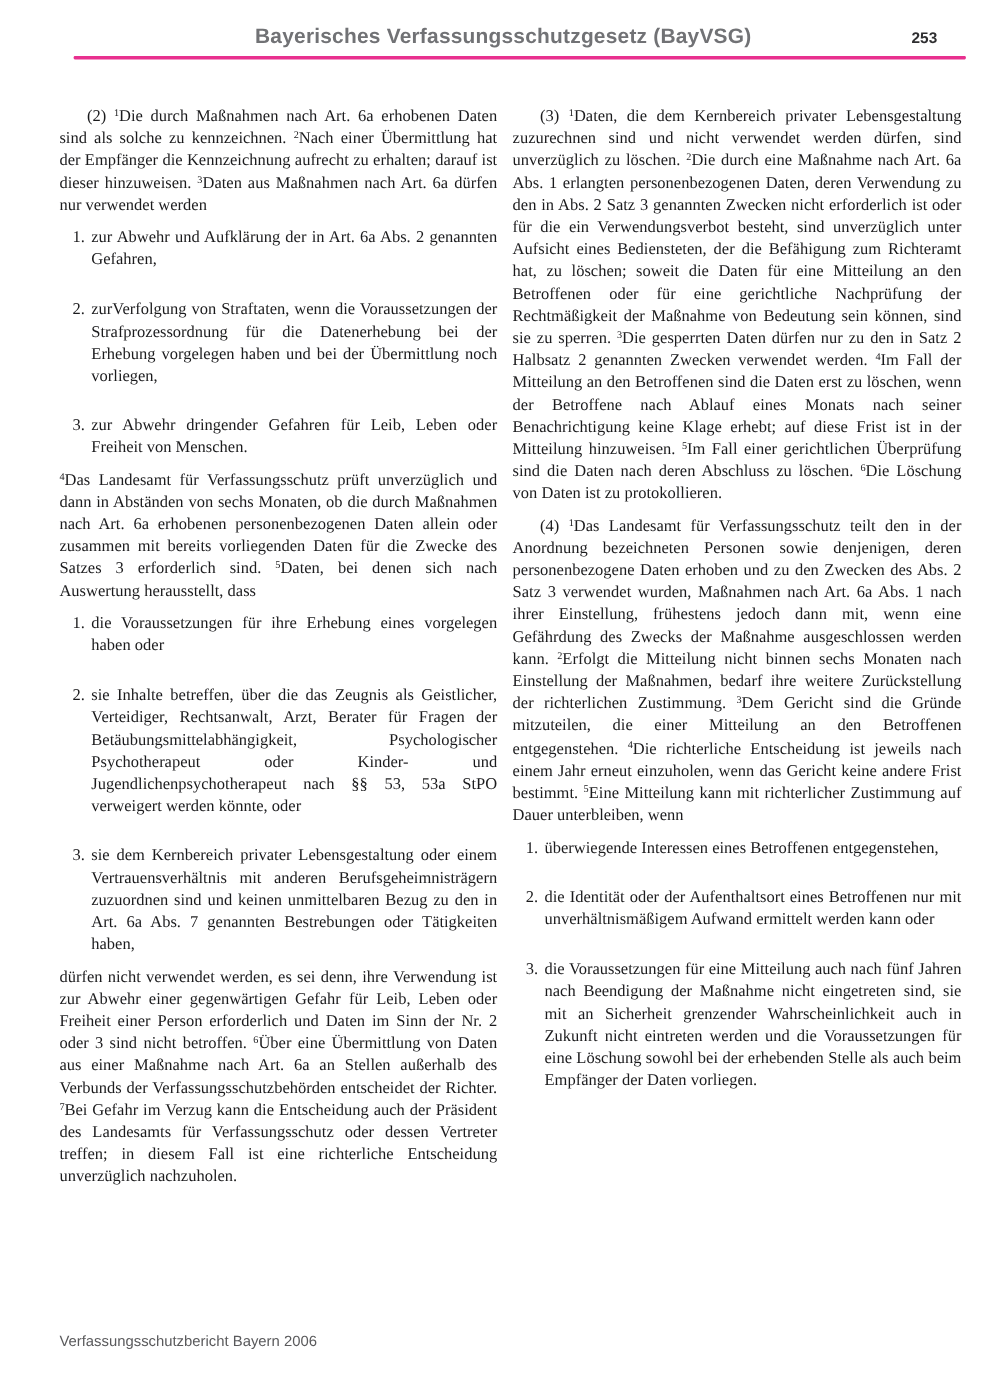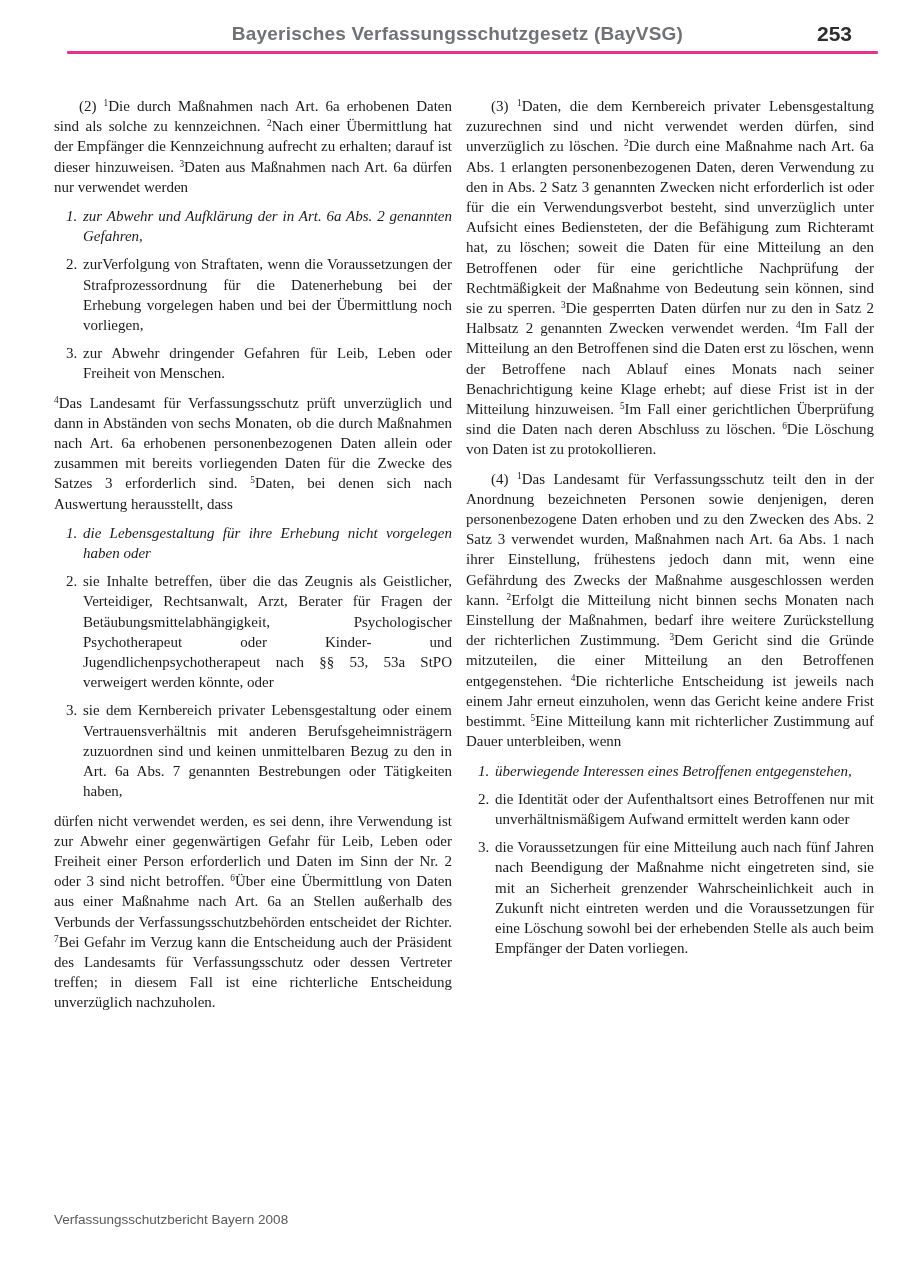--- a/index.html
+++ b/index.html
@@ -24,21 +24,21 @@
   .header-title {
     display: block; text-align: center;
     font-family: "Liberation Sans", "DejaVu Sans", sans-serif;
     font-weight: bold; font-size: 19px; line-height: 24px;
     color: var(--header-text);
     letter-spacing: 0.2px;
   }
   .page-number {
     position: absolute; right: 48px; top: 0;
     font-family: "Liberation Sans", "DejaVu Sans", sans-serif;
-    font-weight: bold; font-size: 21px; line-height: 24px;
+    font-weight: bold; font-size: 14px; line-height: 24px;
     color: var(--pagenum-text);
   }
   .header-rule {
     height: 3px; background: var(--accent);
     margin: 5px 22px 0 52px;
     border-radius: 1px;
   }
   
   .columns {
     display: flex; gap: 14px;
@@ -50,22 +50,22 @@
     font-size: 15px; line-height: 20.2px;
     text-align: justify;
     hyphens: auto; -webkit-hyphens: auto;
   }
   .col-left  { width: 398px; flex: 0 0 398px; }
   .col-right { width: 408px; flex: 0 0 408px; }
   .para { margin: 0; }
   .para + .para, .para + ol, ol + .para { margin-top: 9px; }
   .para.indent { text-indent: 25px; }
   ol.law-list { margin: 9px 0 0 0; padding-left: 27px; }
-  ol.law-list li { margin-top: 8px; padding-left: 2px; }
-  ol.law-list li:first-child { margin-top: 0; font-style: italic; }
+  ol.law-list li { margin-top: 25px; padding-left: 2px; }
+  ol.law-list li:first-child { margin-top: 0; }
   sup.sent {
     font-size: 0.62em; line-height: 0;
     vertical-align: 0.5em;
   }
   
   .page-footer {
     position: absolute; left: 54px; top: 1212px;
     font-family: "Liberation Sans", "DejaVu Sans", sans-serif;
     font-size: 13.5px; color: var(--footer-text);
   }
@@ -86,34 +86,34 @@
   <main class="columns">
     <div class="col col-left" id="col-left">
         <p class="para indent">(2) <sup class="sent">1</sup>Die durch Maßnahmen nach Art. 6a erhobenen Daten sind als solche zu kennzeichnen. <sup class="sent">2</sup>Nach einer Übermittlung hat der Empfänger die Kennzeichnung aufrecht zu erhalten; darauf ist dieser hinzuweisen. <sup class="sent">3</sup>Daten aus Maßnahmen nach Art. 6a dürfen nur verwendet werden</p>
         <ol class="law-list">
           <li>zur Abwehr und Aufklärung der in Art. 6a Abs. 2 genannten Gefahren,</li>
           <li>zurVerfolgung von Straftaten, wenn die Voraussetzungen der Strafprozessordnung für die Datenerhebung bei der Erhebung vorgelegen haben und bei der Übermittlung noch vorliegen,</li>
           <li>zur Abwehr dringender Gefahren für Leib, Leben oder Freiheit von Menschen.</li>
         </ol>
         <p class="para"><sup class="sent">4</sup>Das Landesamt für Verfassungsschutz prüft unverzüglich und dann in Abständen von sechs Monaten, ob die durch Maßnahmen nach Art. 6a erhobenen personenbezogenen Daten allein oder zusammen mit bereits vorliegenden Daten für die Zwecke des Satzes 3 erforderlich sind. <sup class="sent">5</sup>Daten, bei denen sich nach Auswertung herausstellt, dass</p>
         <ol class="law-list">
-          <li>die Lebensgestaltung für ihre Erhebung nicht vorgelegen haben oder</li>
+          <li>die Voraussetzungen für ihre Erhebung eines vorgelegen haben oder</li>
           <li>sie Inhalte betreffen, über die das Zeugnis als Geistlicher, Verteidiger, Rechtsanwalt, Arzt, Berater für Fragen der Betäubungsmittelabhängigkeit, Psychologischer Psychotherapeut oder Kinder- und Jugendlichenpsychotherapeut nach §§ 53, 53a StPO verweigert werden könnte, oder</li>
           <li>sie dem Kernbereich privater Lebensgestaltung oder einem Vertrauensverhältnis mit anderen Berufsgeheimnisträgern zuzuordnen sind und keinen unmittelbaren Bezug zu den in Art. 6a Abs. 7 genannten Bestrebungen oder Tätigkeiten haben,</li>
         </ol>
         <p class="para">dürfen nicht verwendet werden, es sei denn, ihre Verwendung ist zur Abwehr einer gegenwärtigen Gefahr für Leib, Leben oder Freiheit einer Person erforderlich und Daten im Sinn der Nr. 2 oder 3 sind nicht betroffen. <sup class="sent">6</sup>Über eine Übermittlung von Daten aus einer Maßnahme nach Art. 6a an Stellen außerhalb des Verbunds der Verfassungsschutzbehörden entscheidet der Richter. <sup class="sent">7</sup>Bei Gefahr im Verzug kann die Entscheidung auch der Präsident des Landesamts für Verfassungsschutz oder dessen Vertreter treffen; in diesem Fall ist eine richterliche Entscheidung unverzüglich nachzuholen.</p>
       </div>
     <div class="col col-right" id="col-right">
         <p class="para indent">(3) <sup class="sent">1</sup>Daten, die dem Kernbereich privater Lebensgestaltung zuzurechnen sind und nicht verwendet werden dürfen, sind unverzüglich zu löschen. <sup class="sent">2</sup>Die durch eine Maßnahme nach Art. 6a Abs. 1 erlangten personenbezogenen Daten, deren Verwendung zu den in Abs. 2 Satz 3 genannten Zwecken nicht erforderlich ist oder für die ein Verwendungsverbot besteht, sind unverzüglich unter Aufsicht eines Bediensteten, der die Befähigung zum Richteramt hat, zu löschen; soweit die Daten für eine Mitteilung an den Betroffenen oder für eine gerichtliche Nachprüfung der Rechtmäßigkeit der Maßnahme von Bedeutung sein können, sind sie zu sperren. <sup class="sent">3</sup>Die gesperrten Daten dürfen nur zu den in Satz 2 Halbsatz 2 genannten Zwecken verwendet werden. <sup class="sent">4</sup>Im Fall der Mitteilung an den Betroffenen sind die Daten erst zu löschen, wenn der Betroffene nach Ablauf eines Monats nach seiner Benachrichtigung keine Klage erhebt; auf diese Frist ist in der Mitteilung hinzuweisen. <sup class="sent">5</sup>Im Fall einer gerichtlichen Überprüfung sind die Daten nach deren Abschluss zu löschen. <sup class="sent">6</sup>Die Löschung von Daten ist zu protokollieren.</p>
         <p class="para indent">(4) <sup class="sent">1</sup>Das Landesamt für Verfassungsschutz teilt den in der Anordnung bezeichneten Personen sowie denjenigen, deren personenbezogene Daten erhoben und zu den Zwecken des Abs. 2 Satz 3 verwendet wurden, Maßnahmen nach Art. 6a Abs. 1 nach ihrer Einstellung, frühestens jedoch dann mit, wenn eine Gefährdung des Zwecks der Maßnahme ausgeschlossen werden kann. <sup class="sent">2</sup>Erfolgt die Mitteilung nicht binnen sechs Monaten nach Einstellung der Maßnahmen, bedarf ihre weitere Zurückstellung der richterlichen Zustimmung. <sup class="sent">3</sup>Dem Gericht sind die Gründe mitzuteilen, die einer Mitteilung an den Betroffenen entgegenstehen. <sup class="sent">4</sup>Die richterliche Entscheidung ist jeweils nach einem Jahr erneut einzuholen, wenn das Gericht keine andere Frist bestimmt. <sup class="sent">5</sup>Eine Mitteilung kann mit richterlicher Zustimmung auf Dauer unterbleiben, wenn</p>
         <ol class="law-list">
           <li>überwiegende Interessen eines Betroffenen entgegenstehen,</li>
           <li>die Identität oder der Aufenthaltsort eines Betroffenen nur mit unverhältnismäßigem Aufwand ermittelt werden kann oder</li>
           <li>die Voraussetzungen für eine Mitteilung auch nach fünf Jahren nach Beendigung der Maßnahme nicht eingetreten sind, sie mit an Sicherheit grenzender Wahrscheinlichkeit auch in Zukunft nicht eintreten werden und die Voraussetzungen für eine Löschung sowohl bei der erhebenden Stelle als auch beim Empfänger der Daten vorliegen.</li>
         </ol>
       </div>
   </main>
 
   <footer class="page-footer">
-    <span>Verfassungsschutzbericht Bayern 2008</span>
+    <span>Verfassungsschutzbericht Bayern 2006</span>
   </footer>
 
 </div>
 
 </body></html>

